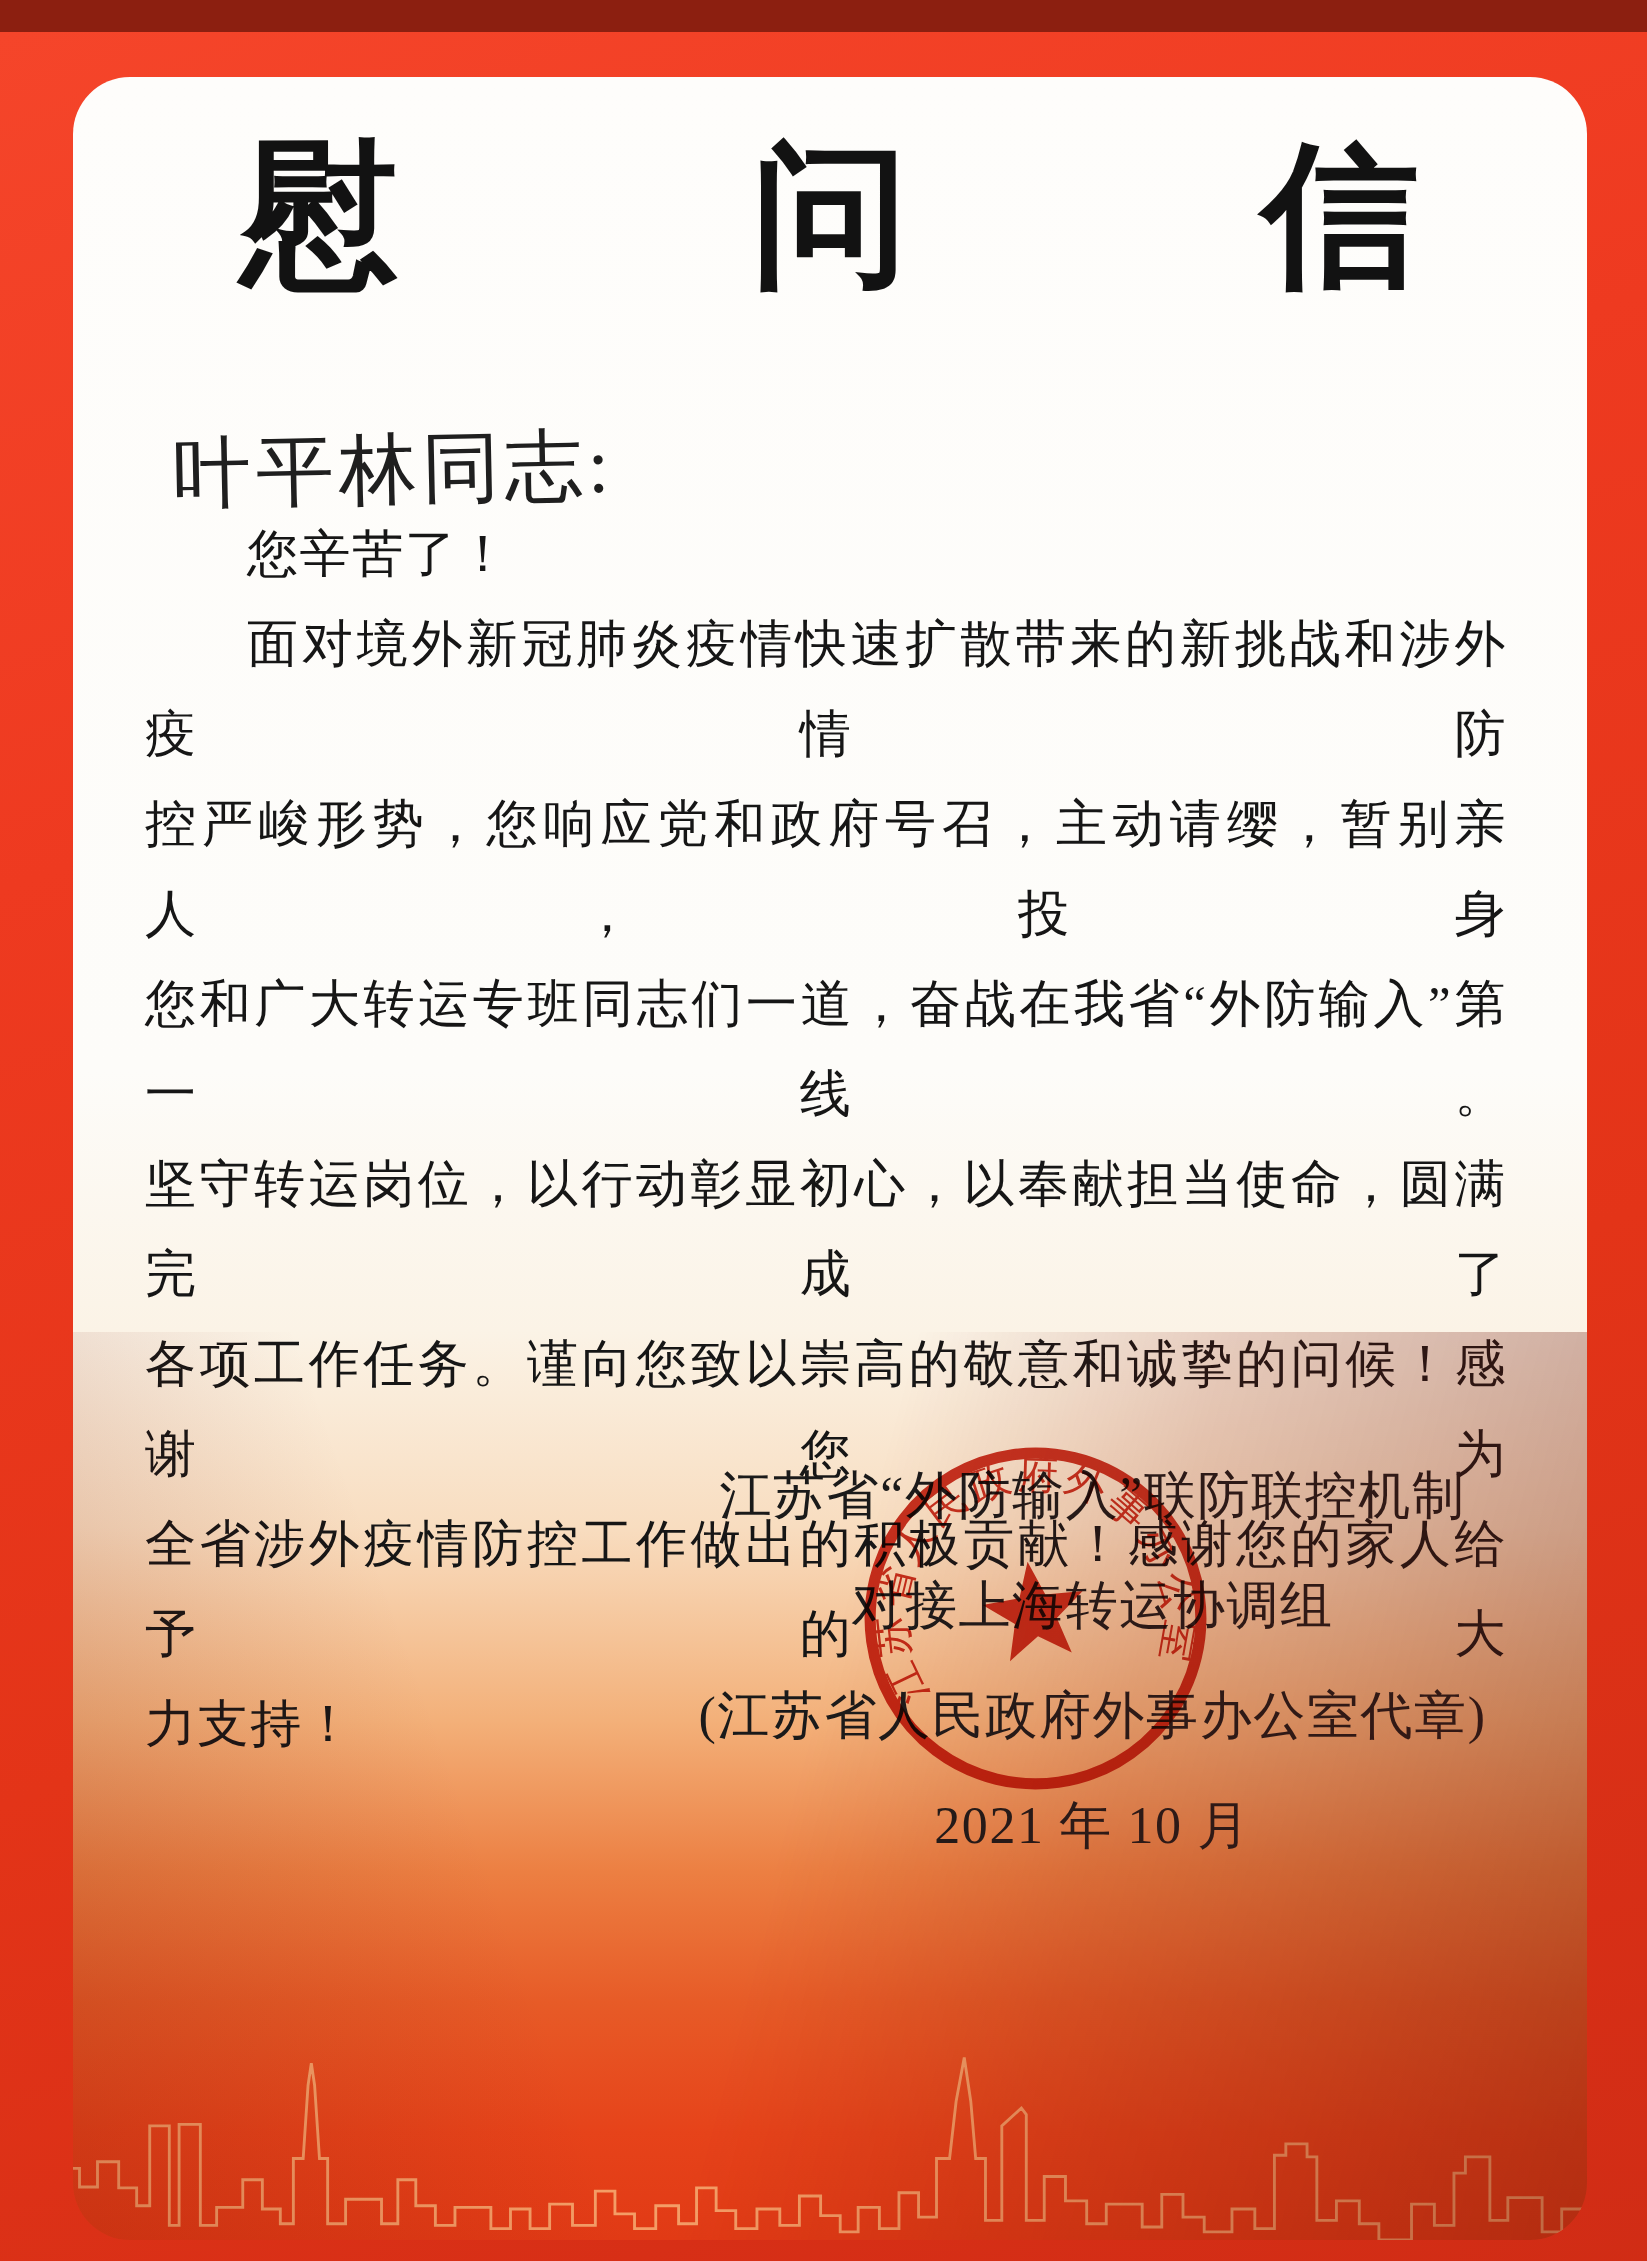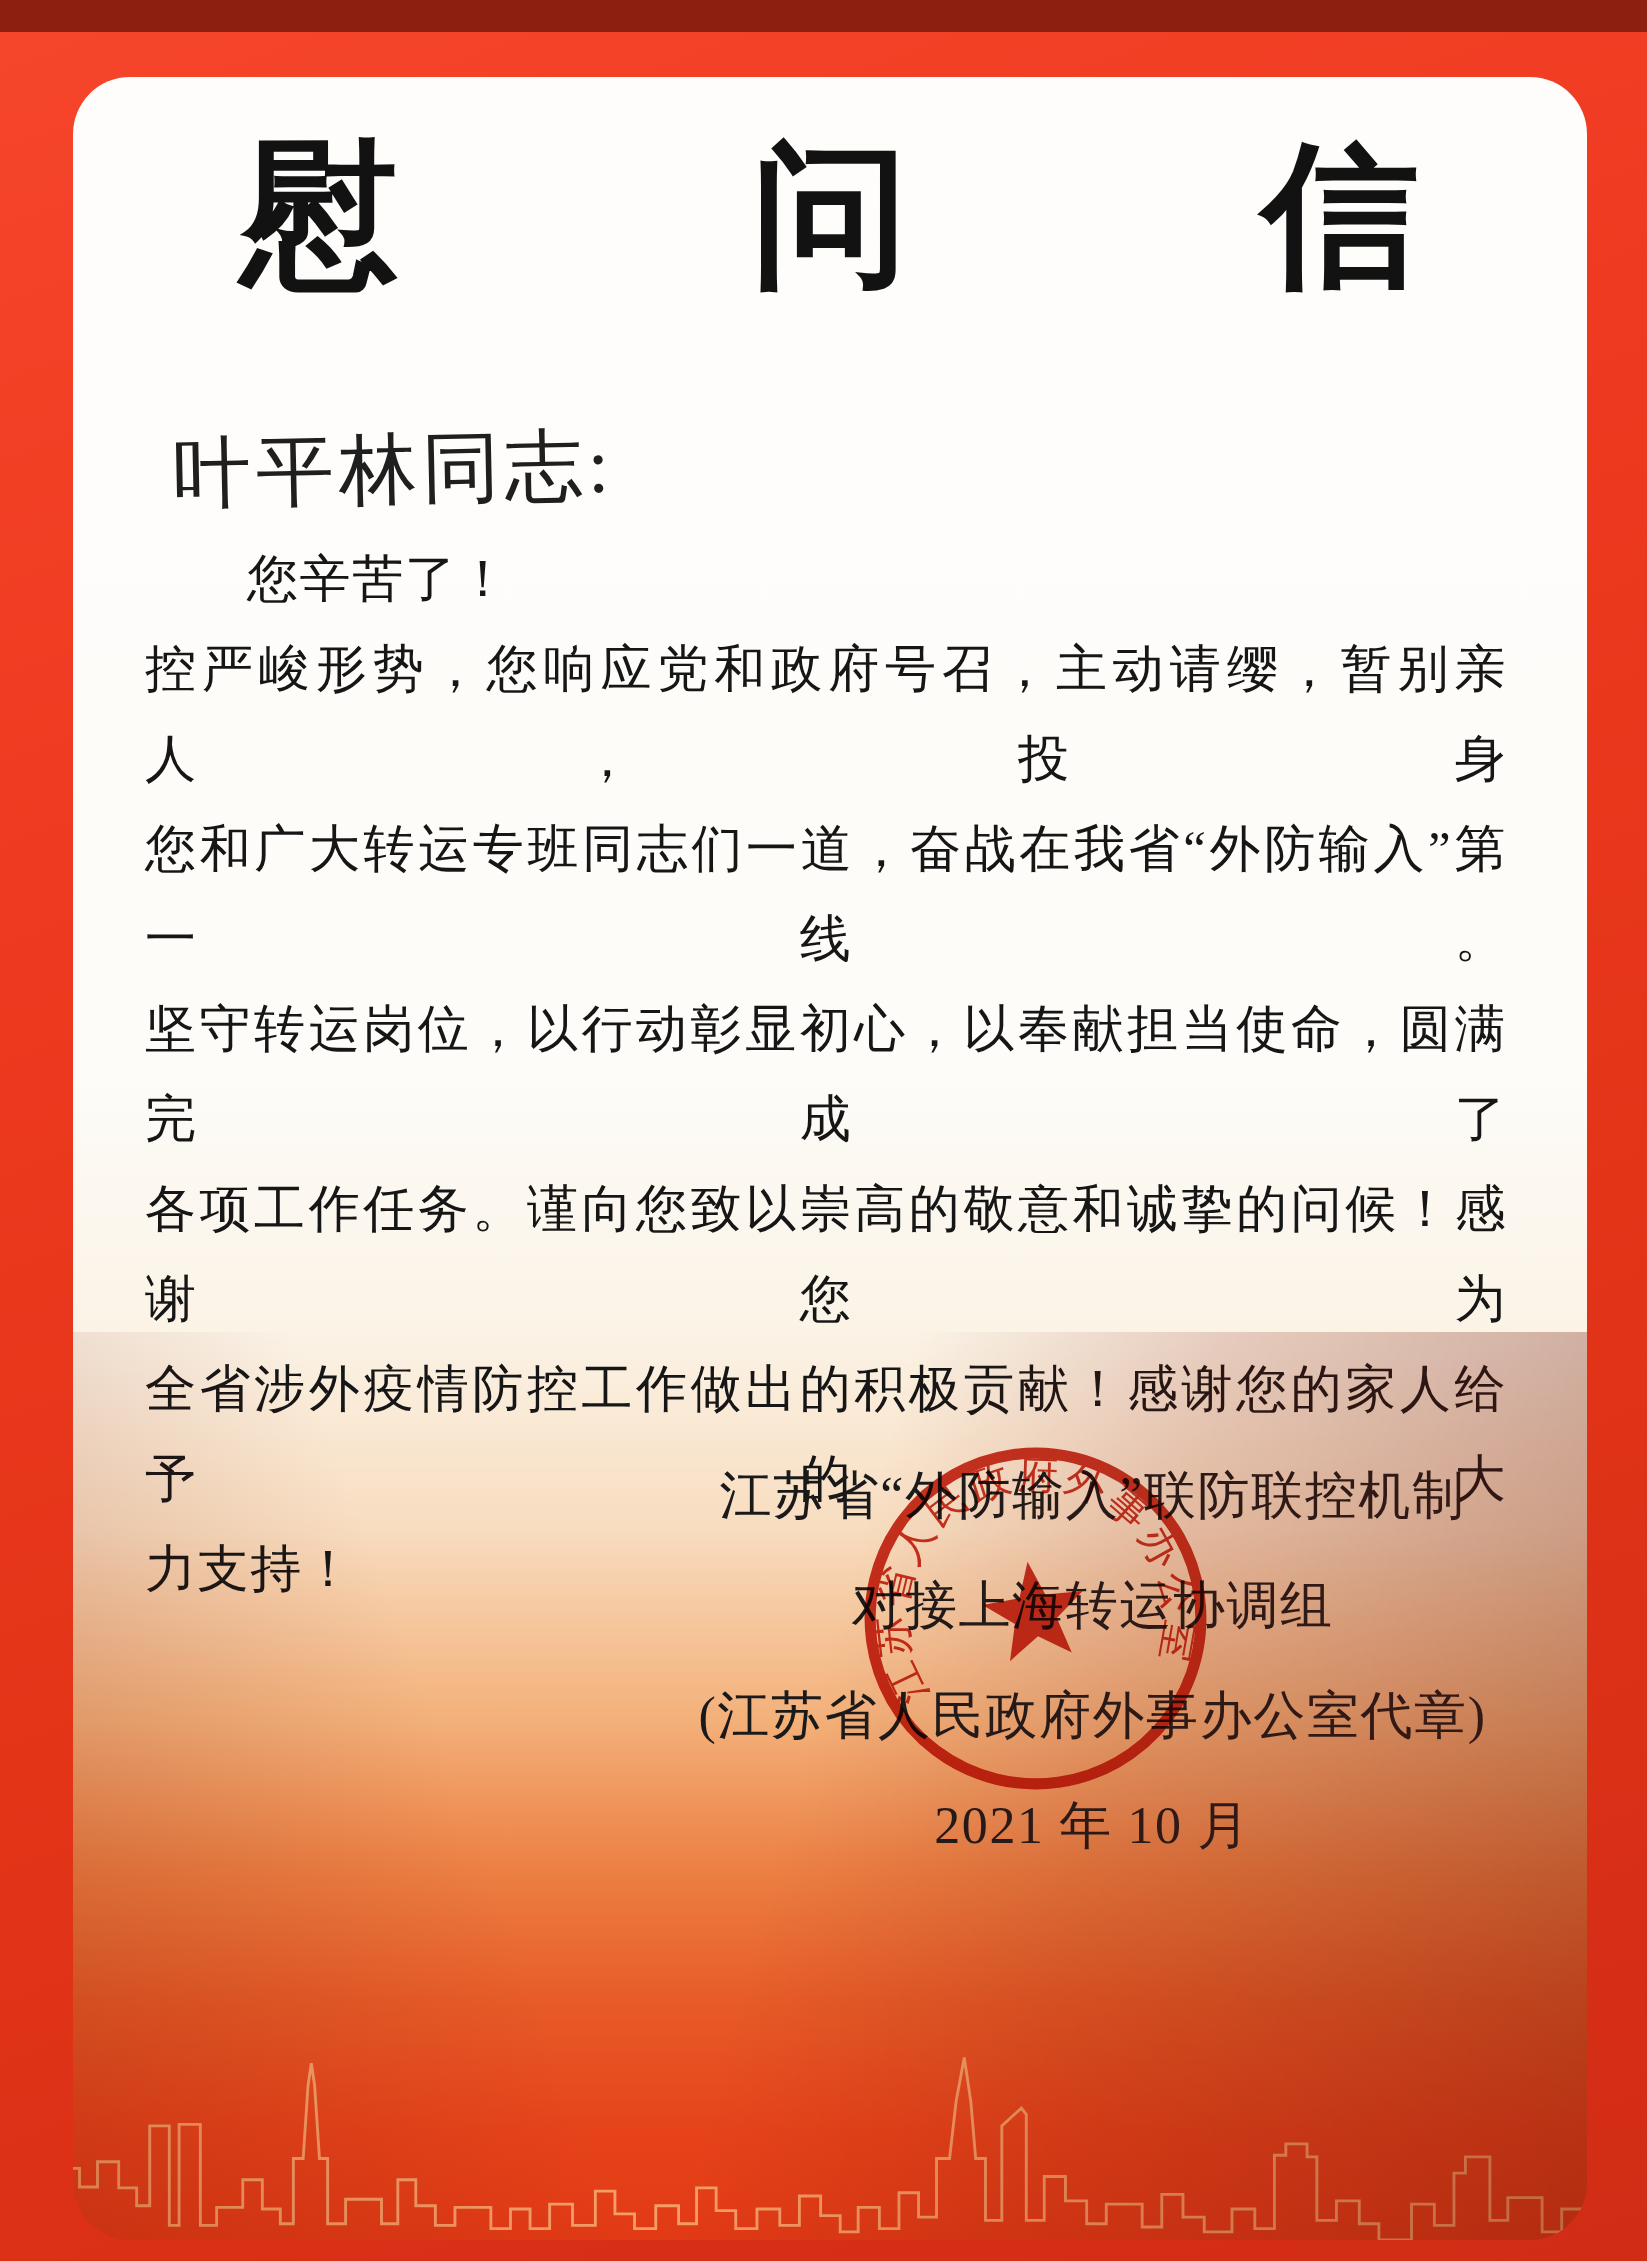--- a/index.html
+++ b/index.html
@@ -34,21 +34,21 @@
     letter-spacing:1.0em;padding-left:1.0em;
     font-family:"Liberation Serif","DejaVu Serif",serif;
   }
   .salutation{
     position:absolute;top:341px;left:100px;
     font-size:78px;color:#1f1f1f;
     transform:rotate(-1.2deg);
     letter-spacing:4.9px;
   }
   .body{
-    position:absolute;top:457px;left:72px;right:80px;
+    position:absolute;top:432px;left:72px;right:80px;
     font-size:51px;color:#161616;line-height:90px;
     letter-spacing:1.6px;
   }
   .line{min-height:90px;}
   .line.fill{text-align:justify;text-align-last:justify;}
   .line.indent{text-indent:2em;}
   .signature{
     position:absolute;top:1364px;left:587px;width:865px;
     text-align:center;font-size:52px;color:#1a1a1a;line-height:110px;
     letter-spacing:1.6px;
@@ -68,20 +68,21 @@
 
 <div id="canvas">
   <div class="page">
 
     <div class="title">慰 问 信</div>
 
     <div class="salutation">叶平林同志:</div>
 
     <div class="body">
       <div class="line indent">您辛苦了！</div>
+      <div class="line fill indent">面对境外新冠肺炎疫情快速扩散带来的新挑战和涉外疫情防</div>
       <div class="line fill">控严峻形势，您响应党和政府号召，主动请缨，暂别亲人，投身</div>
       <div class="line fill">您和广大转运专班同志们一道，奋战在我省“外防输入”第一线。</div>
       <div class="line fill">坚守转运岗位，以行动彰显初心，以奉献担当使命，圆满完成了</div>
       <div class="line fill">各项工作任务。谨向您致以崇高的敬意和诚挚的问候！感谢您为</div>
       <div class="line fill">全省涉外疫情防控工作做出的积极贡献！感谢您的家人给予的大</div>
       <div class="line">力支持！</div>
     </div>
 
     <div class="signature">
       <div>江苏省“外防输入”联防联控机制</div>

